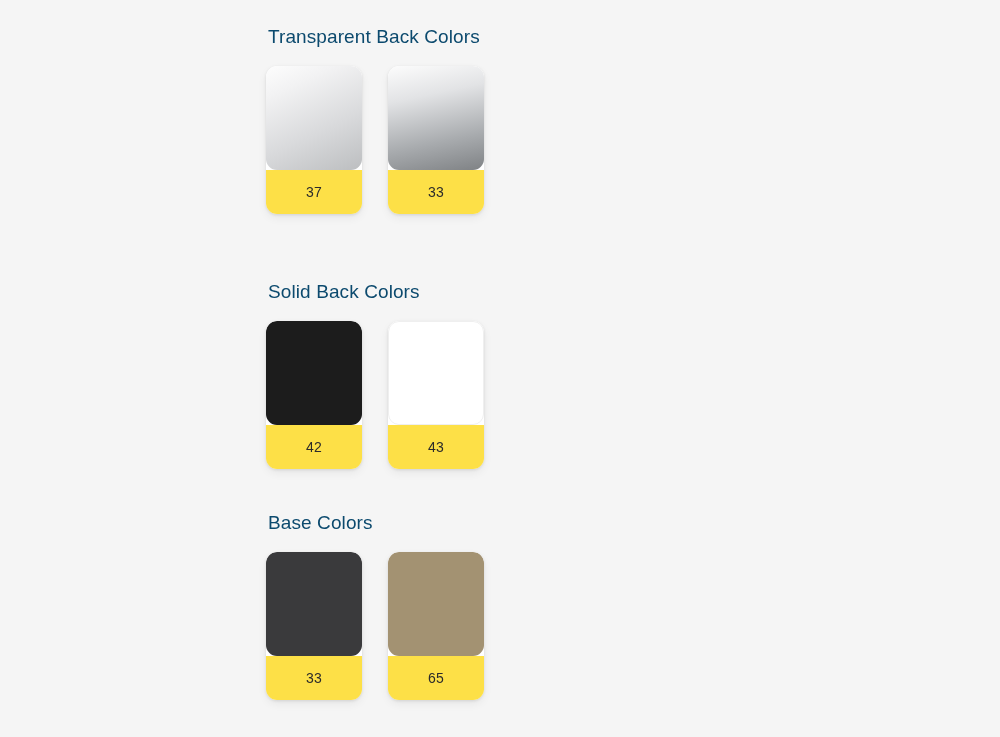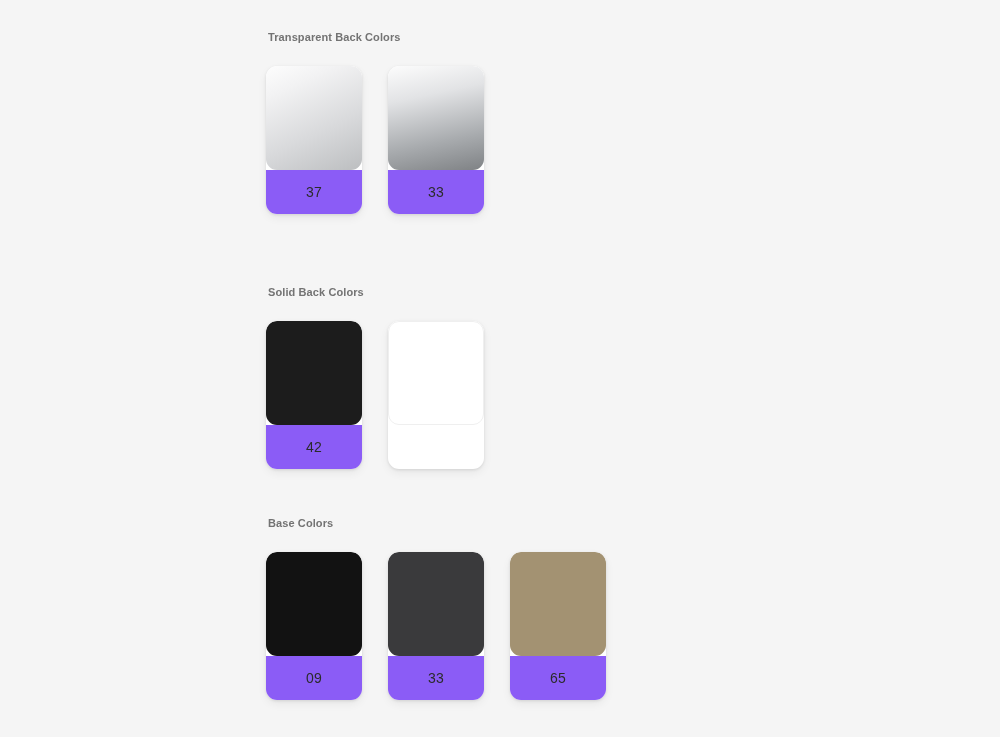--- a/index.html
+++ b/index.html
@@ -19,23 +19,23 @@
     width: 1000px;
     height: 737px;
     box-sizing: border-box;
     padding: 0;
   }
   .section {
     position: absolute;
     left: 266px;
   }
   .section-heading {
-    font-size: 11px;
-    font-weight: bold;
-    color: #737373;
+    font-size: 19px;
+    font-weight: normal;
+    color: #0c4a6e;
     letter-spacing: 0.1px;
     margin: 0 0 20px 2px;
     line-height: 18px;
     white-space: nowrap;
   }
   .swatch-row {
     display: flex;
     flex-direction: row;
     align-items: flex-start;
     gap: 26px;
@@ -64,21 +64,21 @@
   }
   .swatch-label {
     flex: 1;
     width: 100%;
     display: flex;
     align-items: center;
     justify-content: center;
     font-size: 14px;
     color: #2b2b2b;
     letter-spacing: 0.3px;
-    background: #8b5cf6;
+    background: #fde047;
   }
 </style>
 </head>
 <body style="background: rgb(245, 245, 245);">
 
 <div class="page">
   <div id="sections-root">
       <div class="section" style="top: 28px;">
         <div class="section-heading">Transparent Back Colors</div>
         <div class="swatch-row">
@@ -94,30 +94,27 @@
       </div>
       <div class="section" style="top: 271px; margin-top: 12px;">
         <div class="section-heading">Solid Back Colors</div>
         <div class="swatch-row">
           <div class="swatch-card">
             <div class="swatch-chip" style="background: rgb(28, 28, 28);"></div>
             <div class="swatch-label">42</div>
           </div>
           <div class="swatch-card">
             <div class="swatch-chip white-chip" style="background: rgb(255, 255, 255);"></div>
+            <div class="swatch-label">43</div>
           </div>
         </div>
       </div>
       <div class="section" style="top: 514px;">
         <div class="section-heading">Base Colors</div>
         <div class="swatch-row">
-          <div class="swatch-card">
-            <div class="swatch-chip" style="background: rgb(18, 18, 18);"></div>
-            <div class="swatch-label">09</div>
-          </div>
           <div class="swatch-card">
             <div class="swatch-chip" style="background: rgb(58, 58, 60);"></div>
             <div class="swatch-label">33</div>
           </div>
           <div class="swatch-card">
             <div class="swatch-chip" style="background: rgb(163, 146, 114);"></div>
             <div class="swatch-label">65</div>
           </div>
         </div>
       </div>

